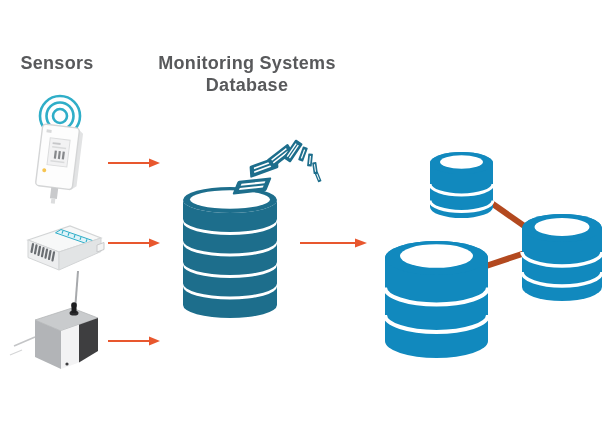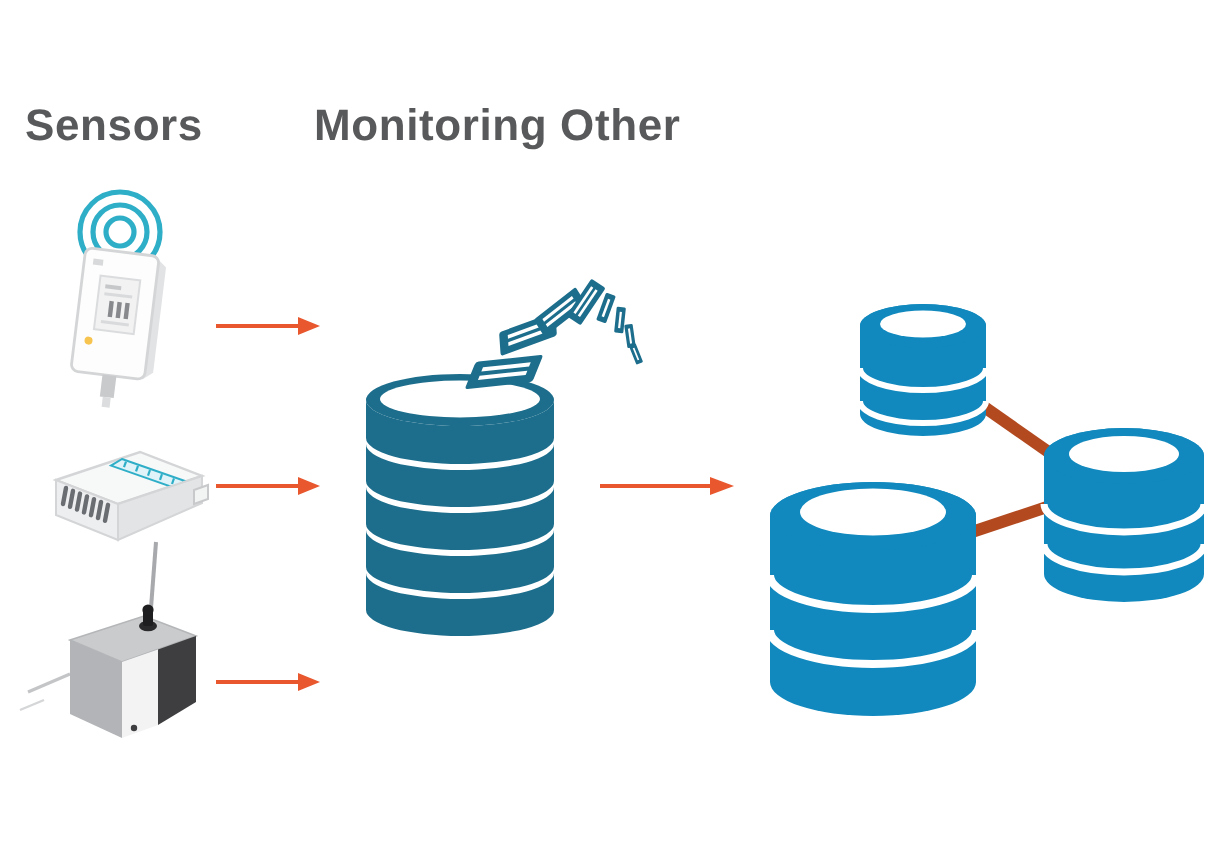--- a/index.html
+++ b/index.html
@@ -6,41 +6,42 @@
   .canvas{
     position:relative;
     width:610px;height:433px;
     background:#ffffff;
     overflow:hidden;
     font-family:"Liberation Sans",sans-serif;
   }
   .col-label{
     position:absolute;
     font-weight:bold;
-    font-size:22px;
+    font-size:18px;
     line-height:22px;
     letter-spacing:.3px;
     color:var(--text,#58595B);
     text-align:center;
     white-space:nowrap;
   }
   .col-label span{display:block;}
   svg{position:absolute;left:0;top:0;}
 </style>
 </head>
 <body>
 
 <div class="canvas">
 
   <div class="col-label" style="left:7px;top:52px;width:100px;">
     <span>Sensors</span>
   </div>
 
   <div class="col-label" style="left:157px;top:52px;width:180px;">
-    <span>Monitoring Other</span>
+    <span>Monitoring Systems</span>
+    <span>Database</span>
   </div>
 
 
   <svg width="610" height="433" viewBox="0 0 610 433">
 
     <g stroke="var(--rust,#B3491F)" stroke-width="6">
       <line x1="480" y1="195" x2="540" y2="237"></line>
       <line x1="468" y1="272" x2="540" y2="248"></line>
     </g>
 

